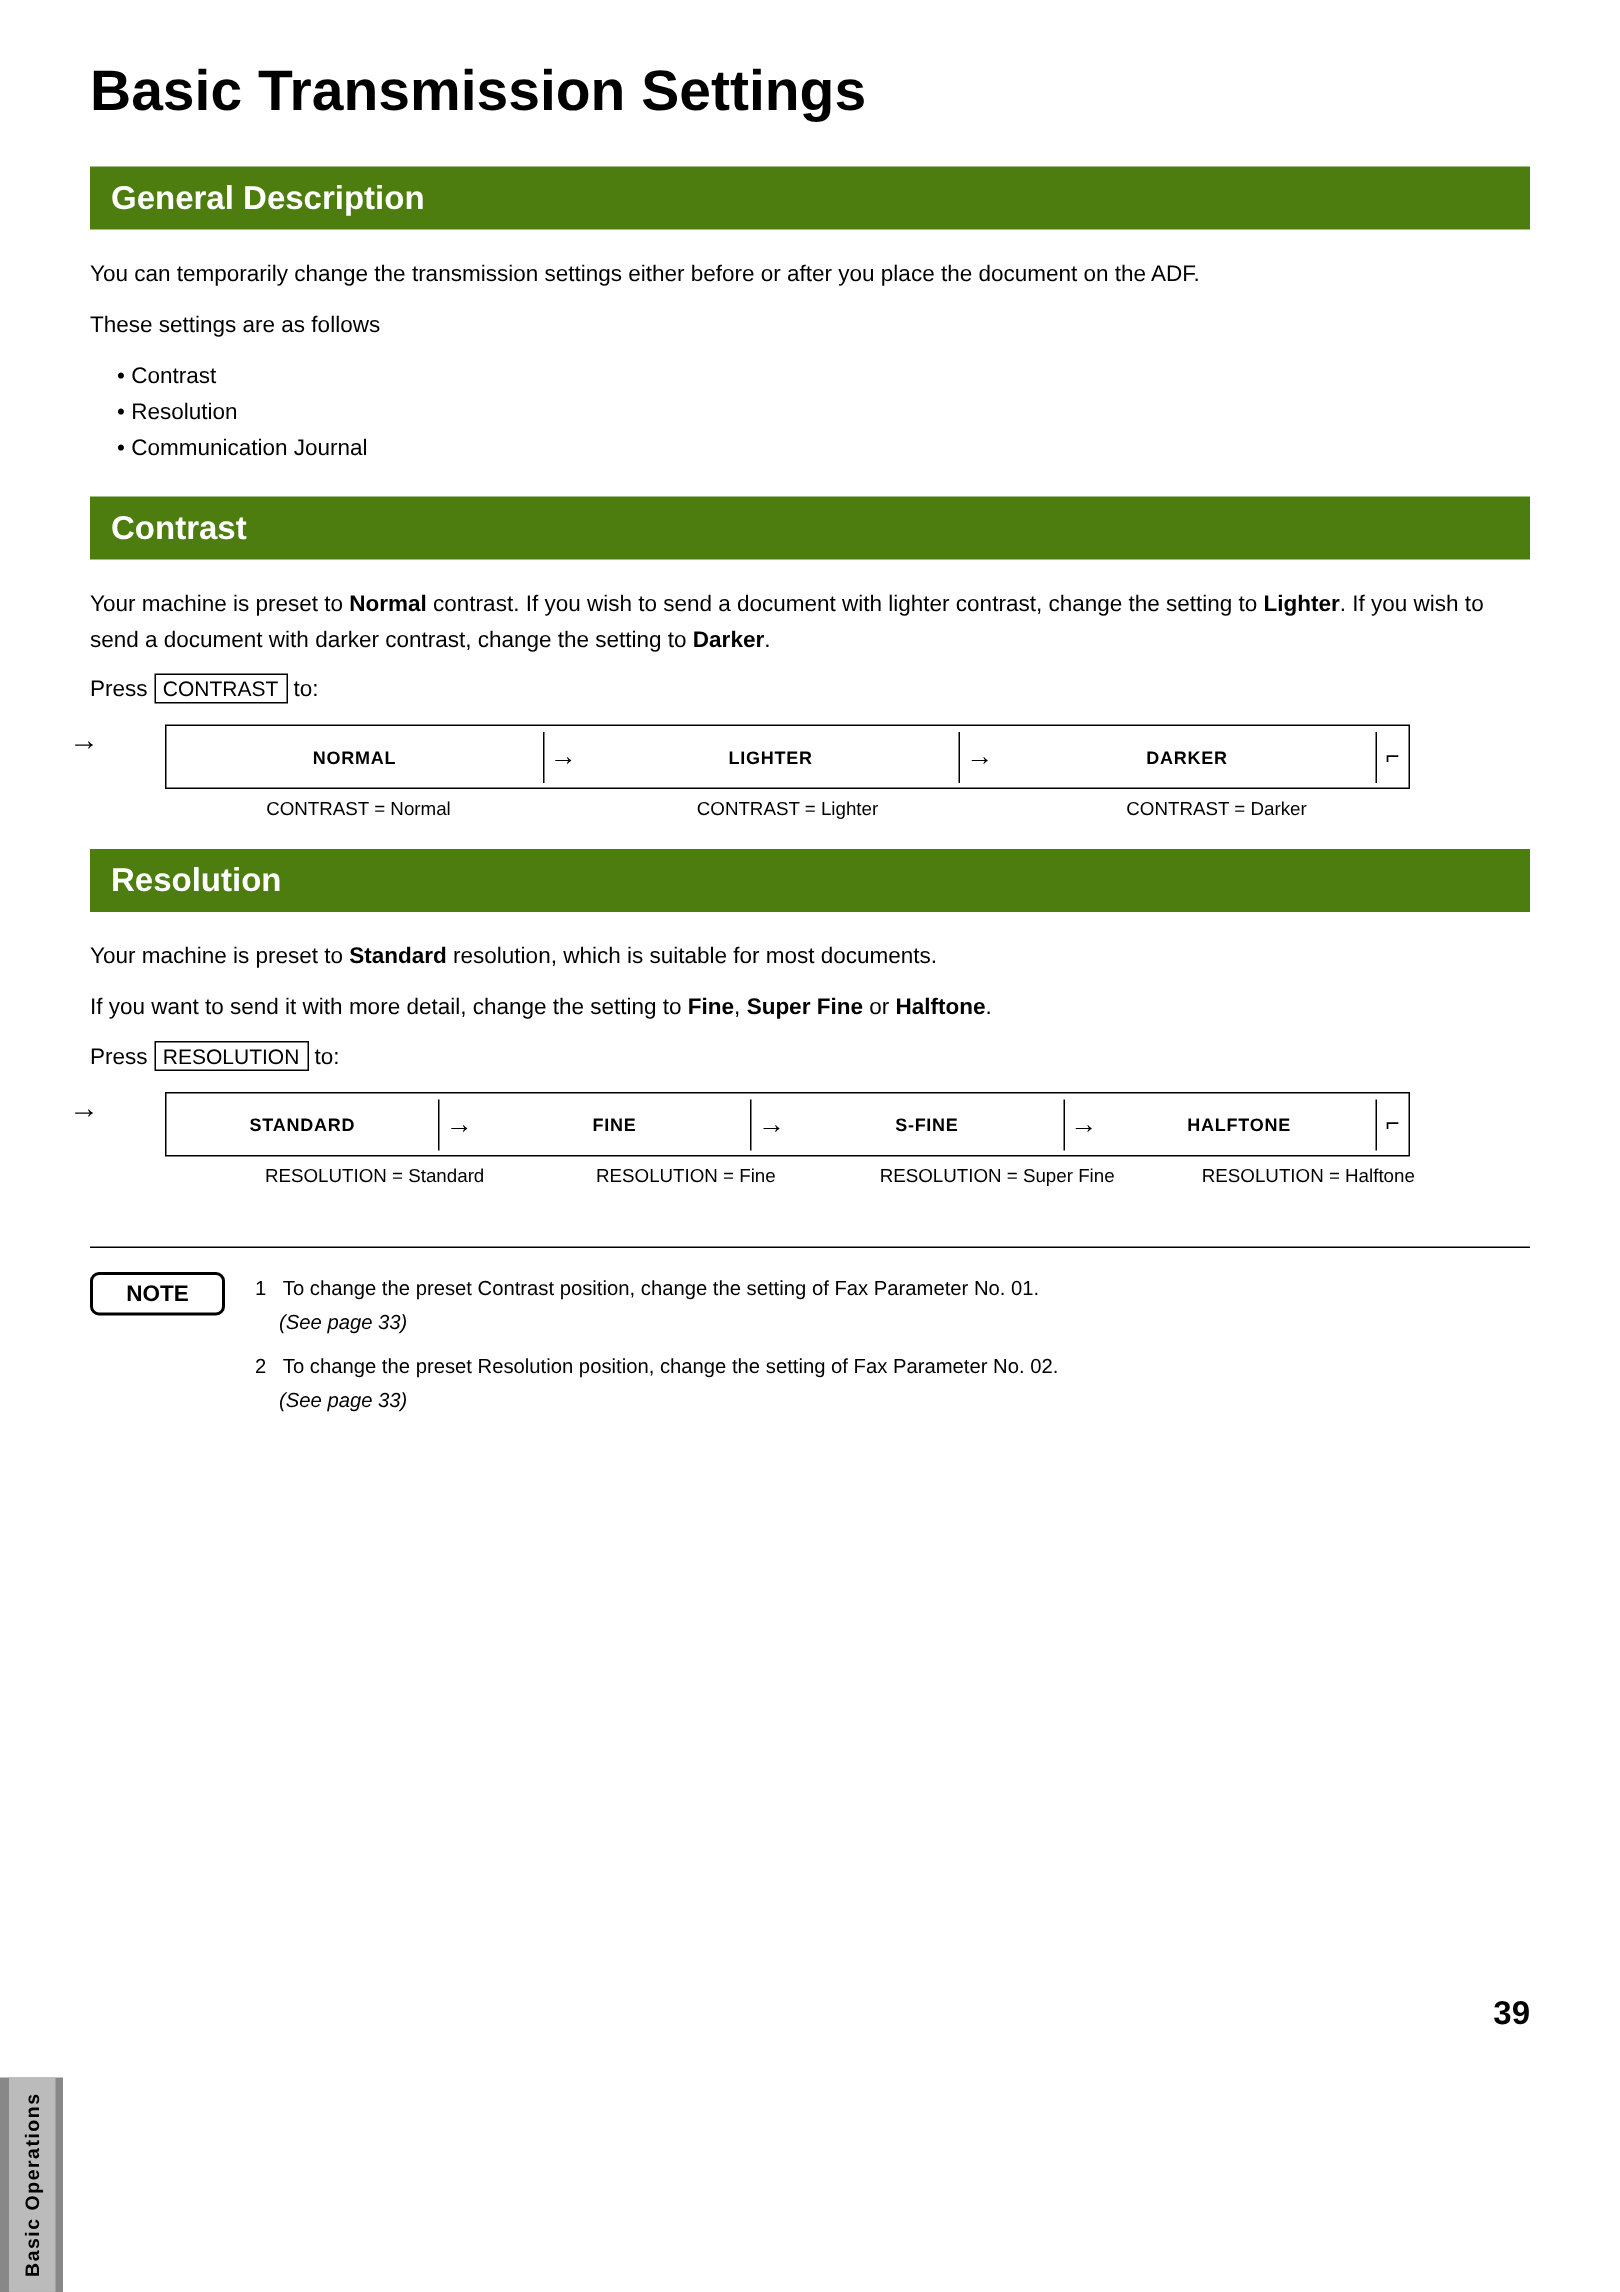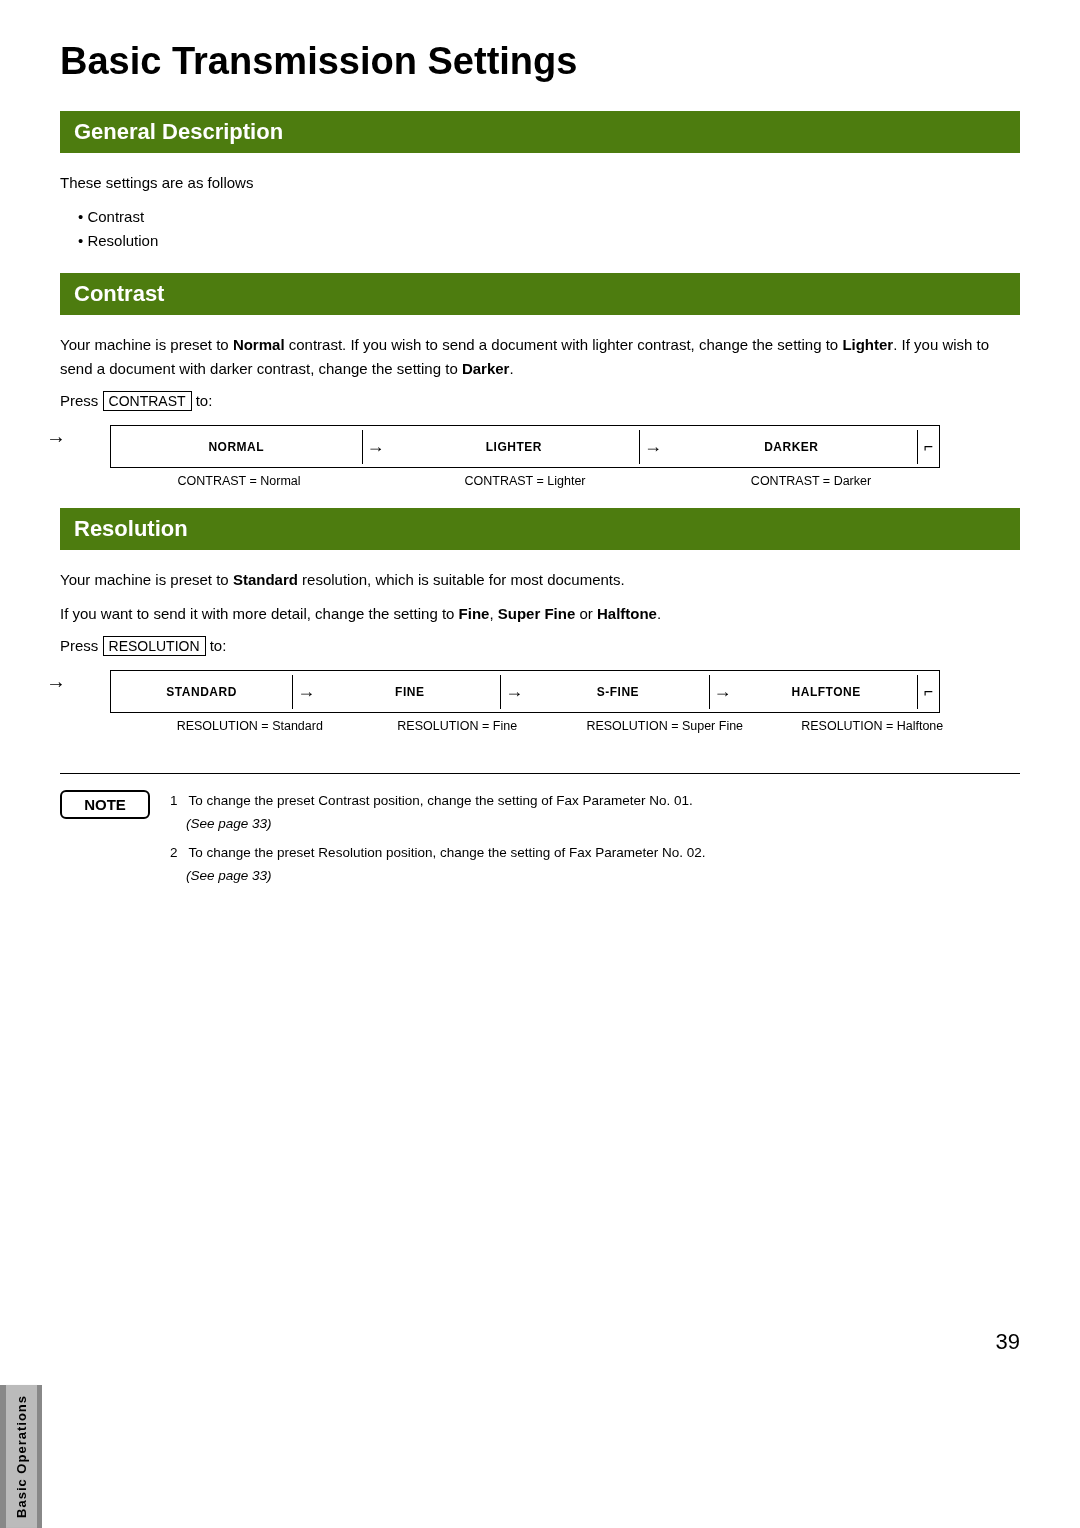--- a/index.html
+++ b/index.html
@@ -129,21 +129,21 @@
 
     .note-text .italic {
       font-style: italic;
     }
 
     .page-number {
       position: absolute;
       bottom: 30px;
       right: 60px;
       font-size: 22px;
-      font-weight: normal;
+      font-weight: bold;
     }
 
     .flow-diagram-wrapper {
       position: relative;
       margin-bottom: 8px;
     }
 
     .contrast-flow-outer {
       display: flex;
       align-items: center;
@@ -193,26 +193,28 @@
 <body>
 
 <div class="page-wrapper">
   <div class="main-content">
 
     <h1 class="page-title">Basic Transmission Settings</h1>
 
     <div>
       <div class="section-header">General Description</div>
 
+      <p class="body-text">You can temporarily change the transmission settings either before or after you place the document on the ADF.</p>
 
       <p class="body-text">These settings are as follows</p>
 
       <ul class="bullet-list">
         <li>Contrast</li>
         <li>Resolution</li>
+        <li>Communication Journal</li>
       </ul>
 
     </div>
 
     <div style="margin-top: 20px;">
       <div class="section-header">Contrast</div>
 
       <p class="body-text">
         Your machine is preset to <strong>Normal</strong> contrast. If you wish to send a document with lighter contrast, change the setting to <strong>Lighter</strong>. If you wish to send a document with darker contrast, change the setting to <strong>Darker</strong>.
       </p>

